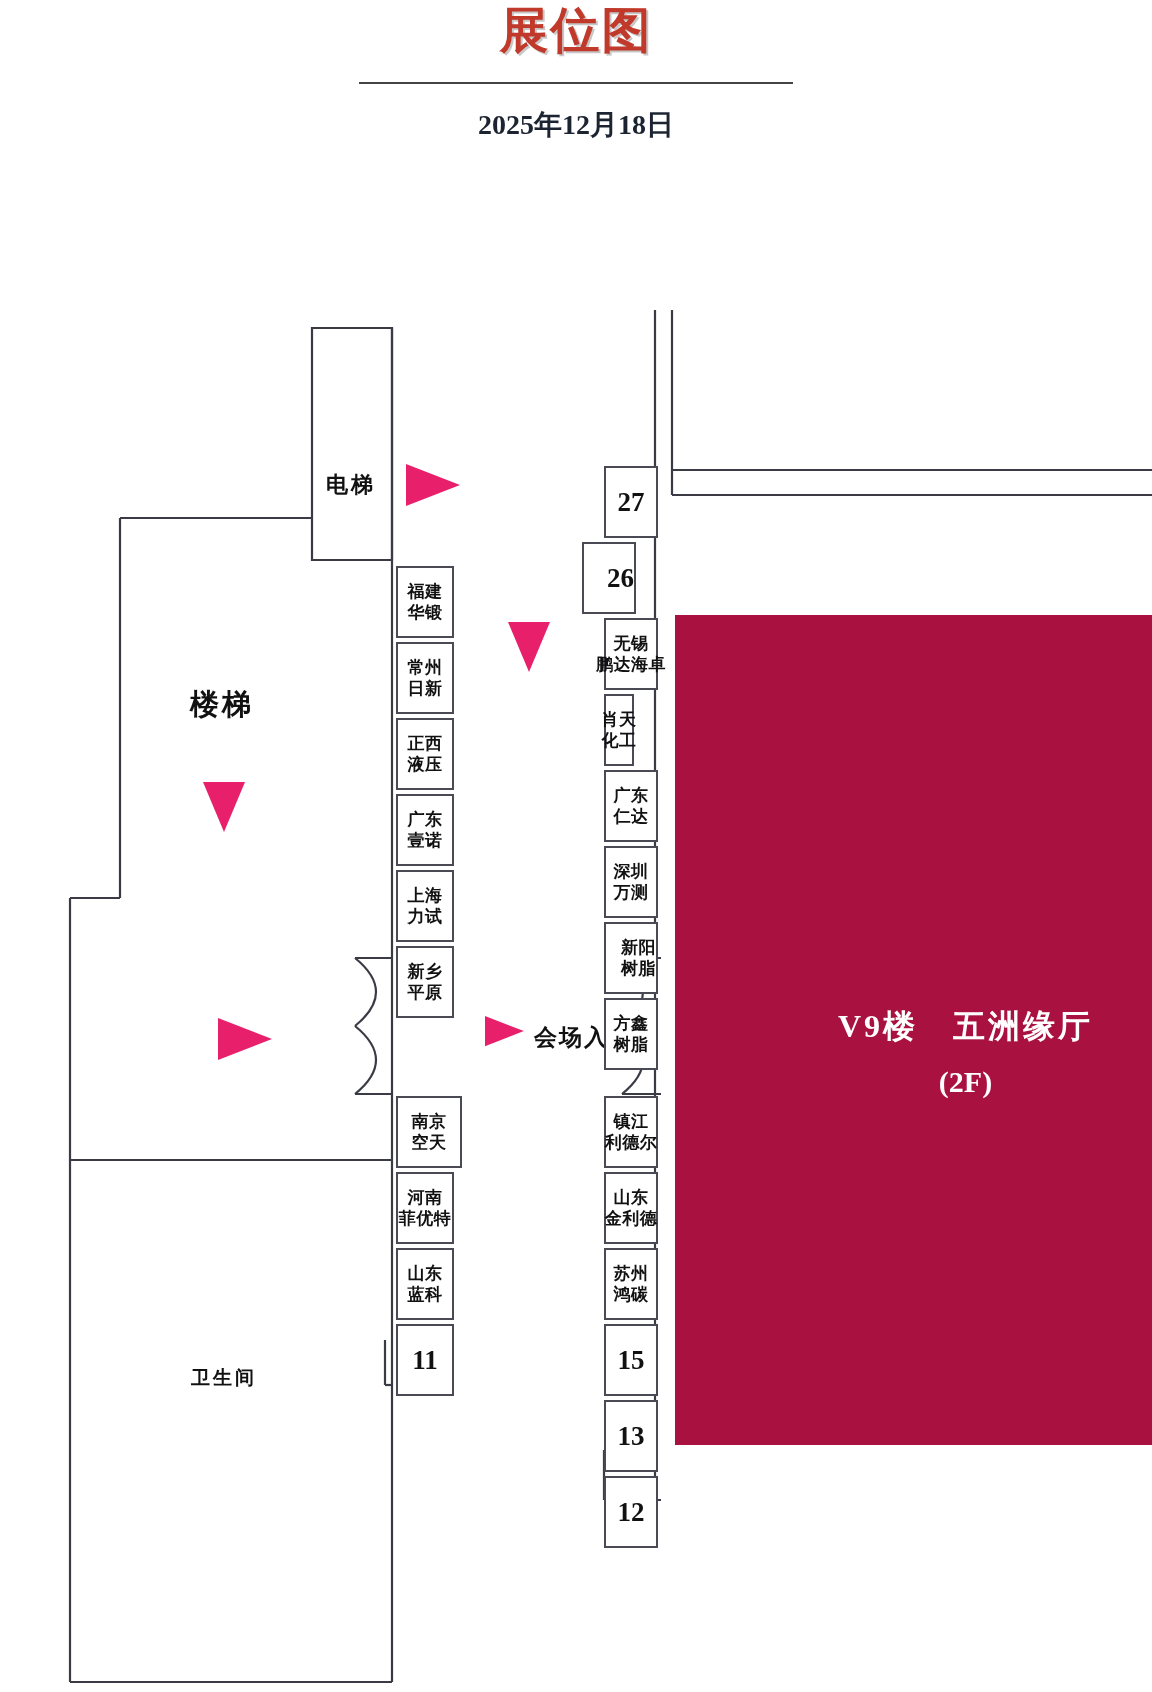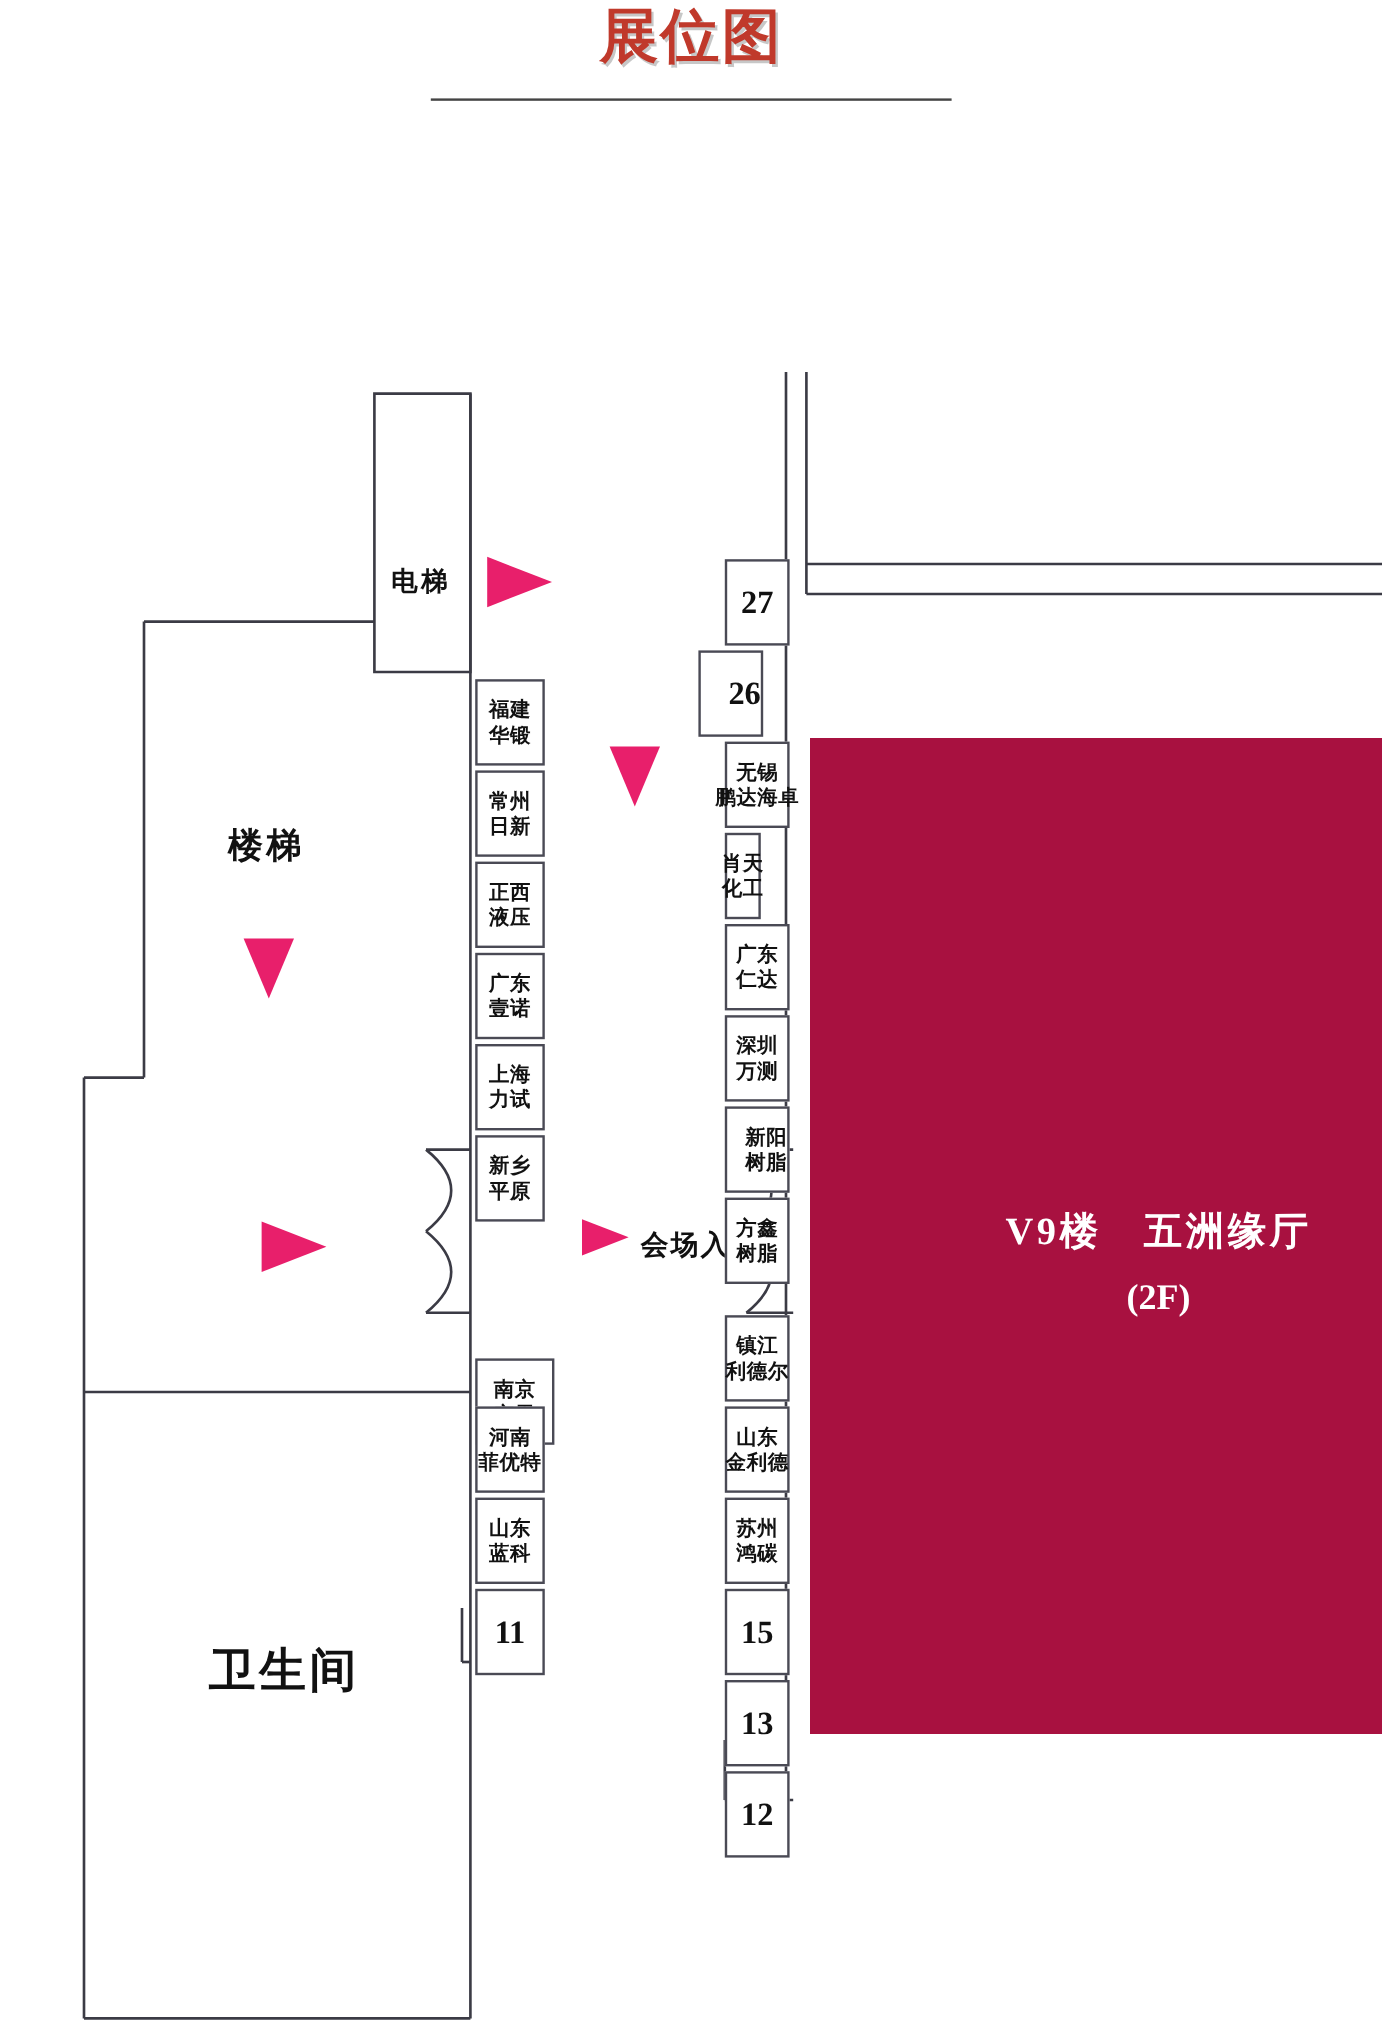--- a/index.html
+++ b/index.html
@@ -136,21 +136,21 @@
   
   .room-label {
     position: absolute;
     font-family: "Liberation Serif", "DejaVu Serif", serif;
     font-weight: bold;
     color: #111111;
     white-space: nowrap;
   }
   #label-elevator { left: 326px; top: 160px; font-size: 22px; letter-spacing: 3px; }
   #label-stairs   { left: 190px; top: 375px; font-size: 29px; letter-spacing: 3px; }
-  #label-restroom { left: 174px; top: 1055px; font-size: 39px; letter-spacing: 3px; }
+  #label-restroom { left: 191px; top: 1055px; font-size: 19px; letter-spacing: 3px; }
   #label-entrance { left: 534px; top: 712px; font-size: 23px; letter-spacing: 2px; }
 
   
   .arrow {
     position: absolute;
     width: 0; height: 0;
   }
   .arrow-r {
     border-top: 21px solid transparent;
     border-bottom: 21px solid transparent;
@@ -166,20 +166,21 @@
   #arrow-stair  { left: 203px; top: 472px; }
   #arrow-lobby  { left: 218px; top: 708px; }
   #arrow-entr   { left: 485px; top: 706px; transform: scale(0.72); transform-origin: left top;}
 </style>
 </head>
 <body>
 
 <div id="header">
   <div class="title-line" id="title-sub" style="color: rgb(192, 57, 43);">展位图</div>
   <div id="title-rule"></div>
+  <div id="event-date">2025年12月18日</div>
 </div>
 
 <div id="map">
 
   <svg id="map-svg" width="1152" height="1382" viewBox="0 0 1152 1382">
     <g fill="none" stroke="#3b3b45" stroke-width="2.2">
 
       <path d="M312,18 L392,18 L392,250 L312,250 Z"></path>
 
       <path d="M120,208 L312,208"></path>
@@ -270,21 +271,21 @@
         </div>
       </div>
       <div class="booth name" style="left: 396px; top: 636px; width: 58px; height: 72px;">
         <div>
           <span class="lbl">新乡</span>
           <span class="lbl">平原</span>
         </div>
       </div>
     </div>
   <div id="booths-left-lower">
-      <div class="booth name" style="left: 396px; top: 786px; width: 66px; height: 72px; margin-top: 36px;">
+      <div class="booth name" style="left: 396px; top: 786px; width: 66px; height: 72px;">
         <div>
           <span class="lbl">南京</span>
           <span class="lbl">空天</span>
         </div>
       </div>
       <div class="booth name" style="left: 396px; top: 862px; width: 58px; height: 72px;">
         <div>
           <span class="lbl">河南</span>
           <span class="lbl">菲优特</span>
         </div>

